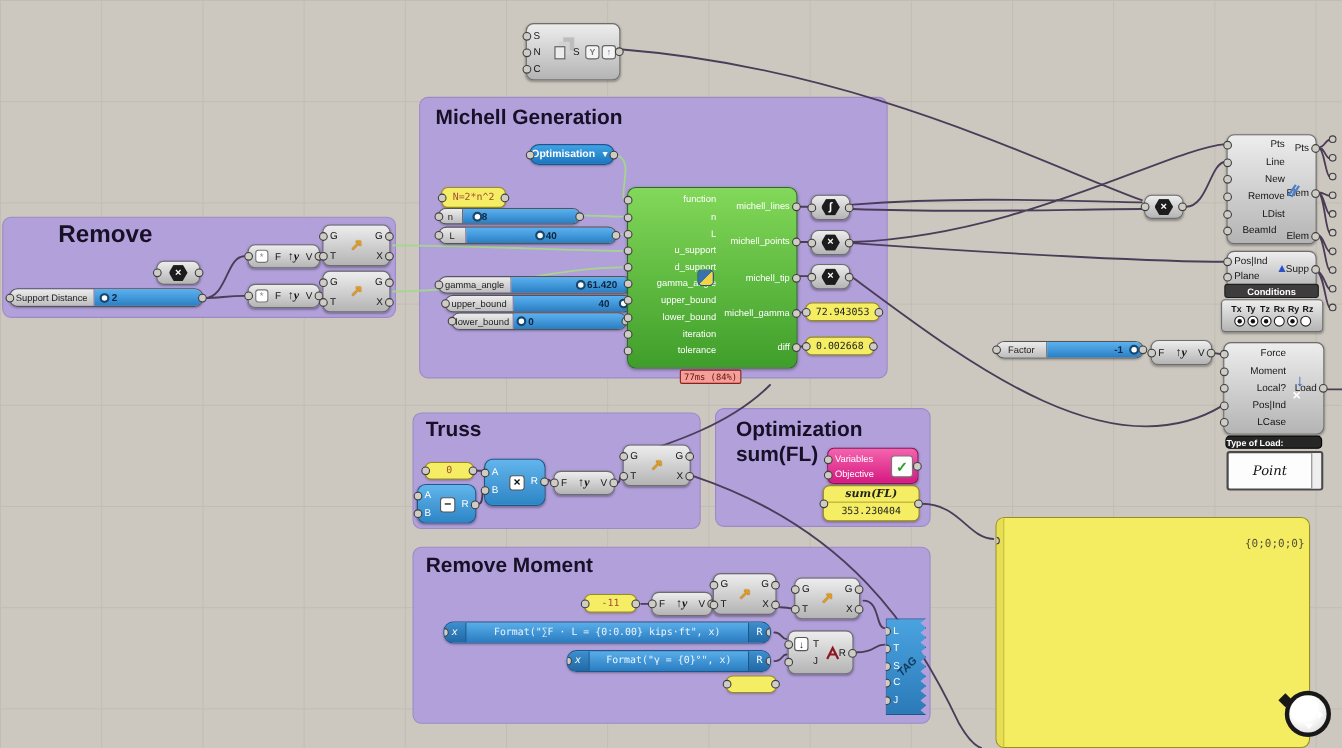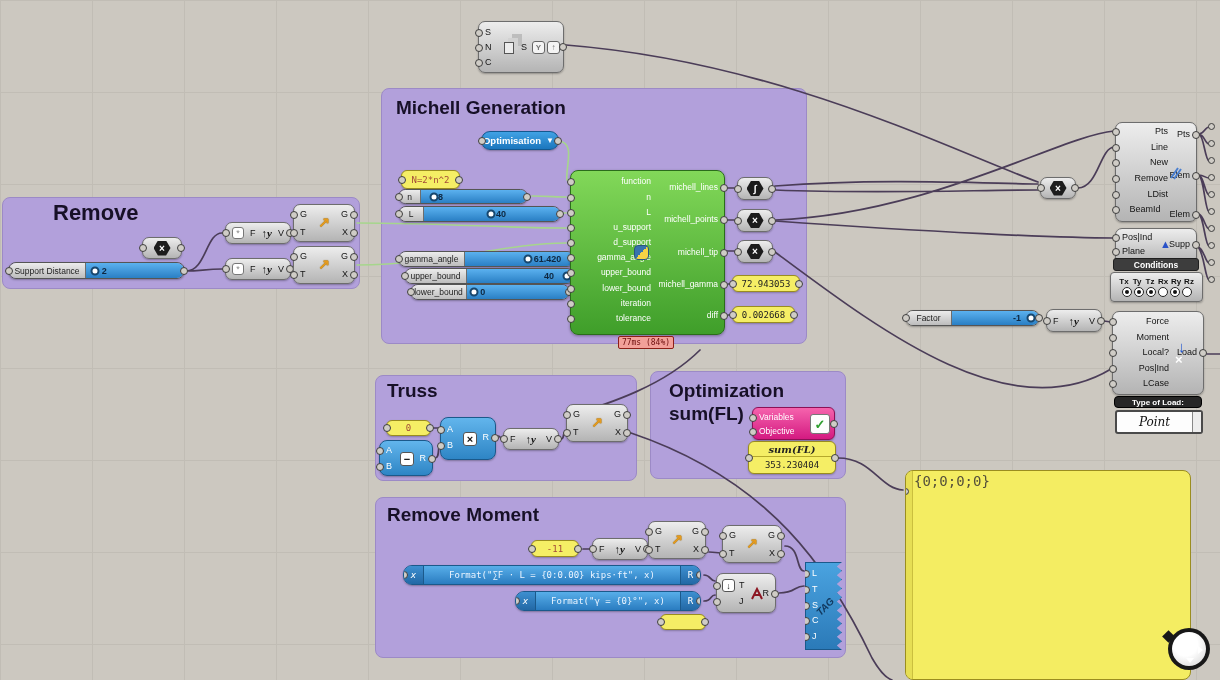--- a/index.html
+++ b/index.html
@@ -79,27 +79,27 @@
   .tag .rl{color:#fff}
   .tagtxt{position:absolute;right:6px;top:38px;transform:rotate(-45deg);color:#123a60;font-weight:bold;font-style:italic;font-size:10px}
   .condhdr{background:#3d3d3d;border:1px solid #1f1f1f;border-radius:3px;color:#fff;font-size:8.5px;font-weight:bold;
     display:flex;align-items:center;justify-content:center}
   .condbox{display:flex;flex-direction:column;justify-content:center;padding:1px 4px}
   .condrow{display:flex;justify-content:center}
   .condrow span.cl{font-size:8px;font-weight:bold;color:#111;width:13px;text-align:center}
   .radio{position:relative;width:10px;height:10px;border:1.5px solid #222;border-radius:50%;background:#fff;margin:1px 1px 0}
   .radio.on::after{content:"";position:absolute;left:50%;top:50%;transform:translate(-50%,-50%);width:4px;height:4px;background:#111;border-radius:50%}
   .typebar{background:#262626;border:1px solid #000;border-radius:4px;color:#fff;font-size:8px;font-weight:bold;
-    display:flex;align-items:center;justify-content:center}
+    display:flex;align-items:center;justify-content:flex-start}
   .dropdown{background:#fdfdfd;border:2px solid #4a4a4a;border-radius:3px;display:flex;align-items:center}
   .ddval{flex:1;text-align:center;font-family:"DejaVu Serif",serif;font-style:italic;font-size:12px;color:#111}
   .ddhandle{width:9px;align-self:stretch;border-left:1px solid #888;background:#eee}
   .dpanel{background:#f4ed62;border:1.5px solid #9a8d20;border-radius:8px;font-family:"DejaVu Sans Mono",monospace;overflow:hidden}
   .dstrip{position:absolute;left:0;top:0;bottom:0;width:7px;background:#e6de54;border-right:1px solid #cabf3e}
-  .dhead{position:absolute;left:8px;right:4px;top:2px;font-size:14px;color:#55503a}
+  .dhead{position:absolute;left:8px;right:4px;top:18px;text-align:right;font-size:10px;color:#55503a}
   .drow{position:absolute;left:8px;right:0;top:16px;height:13px;line-height:13px;background:rgba(255,255,255,.28);
     padding-left:5px;font-size:9px;color:#222}
   .eicon{position:absolute;left:25px;top:20px;width:10px;height:12px;background:#ececec;border:1px solid #555;
     box-shadow:4px -4px 0 #d2d2d2,8px -8px 0 #bdbdbd}
   .flagbox{position:absolute;width:13px;height:13px;background:#f4f4f4;border:1px solid #666;border-radius:3px;
     display:flex;align-items:center;justify-content:center;font-size:8px;color:#777;font-weight:bold}
   .loadicon{position:absolute;left:62px;top:30px;width:18px;height:26px}
   .loadicon .la{position:absolute;left:3px;top:-4px;color:#2257d0;font-weight:bold;font-size:15px}
   .loadicon .lx{position:absolute;left:0;top:10px;color:#fff;font-weight:bold;font-size:13px}
   .suppicon{position:absolute;color:#2a52c8;font-size:11px}
@@ -480,21 +480,21 @@
     <div class="rl sl" style="top:65px;width:56px;text-align:right"><span>LCase</span></div>
     <div class="rr sr" style="top:34px"><span>Load</span></div>
     <span class="loadicon">
       <span class="la">↓</span>
       <span class="lx">×</span>
     </span>
   </div>
   <div class="comp typebar" style="left:1114px;top:396px;width:88px;height:12px">
     <span>Type of Load:</span>
   </div>
-  <div class="comp dropdown" style="left:1115px;top:410px;width:88px;height:24px">
+  <div class="comp dropdown" style="left:1115px;top:410px;width:88px;height:36px">
     <span class="ddval">Point</span>
     <span class="ddhandle"></span>
   </div>
 
   <span class="esock" style="left:1208px;top:123px"></span>
   <span class="esock" style="left:1208px;top:140px"></span>
   <span class="esock" style="left:1208px;top:157px"></span>
   <span class="esock" style="left:1208px;top:174px"></span>
   <span class="esock" style="left:1208px;top:191px"></span>
   <span class="esock" style="left:1208px;top:208px"></span>

